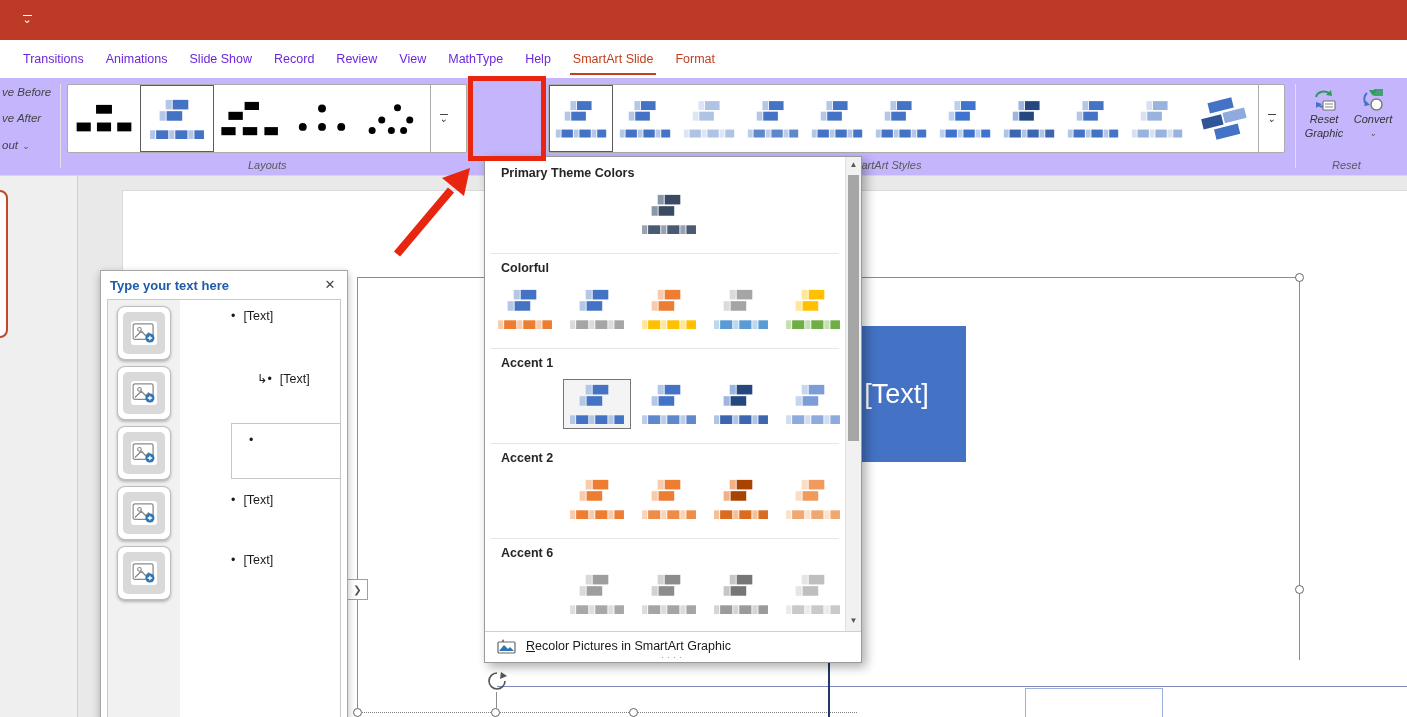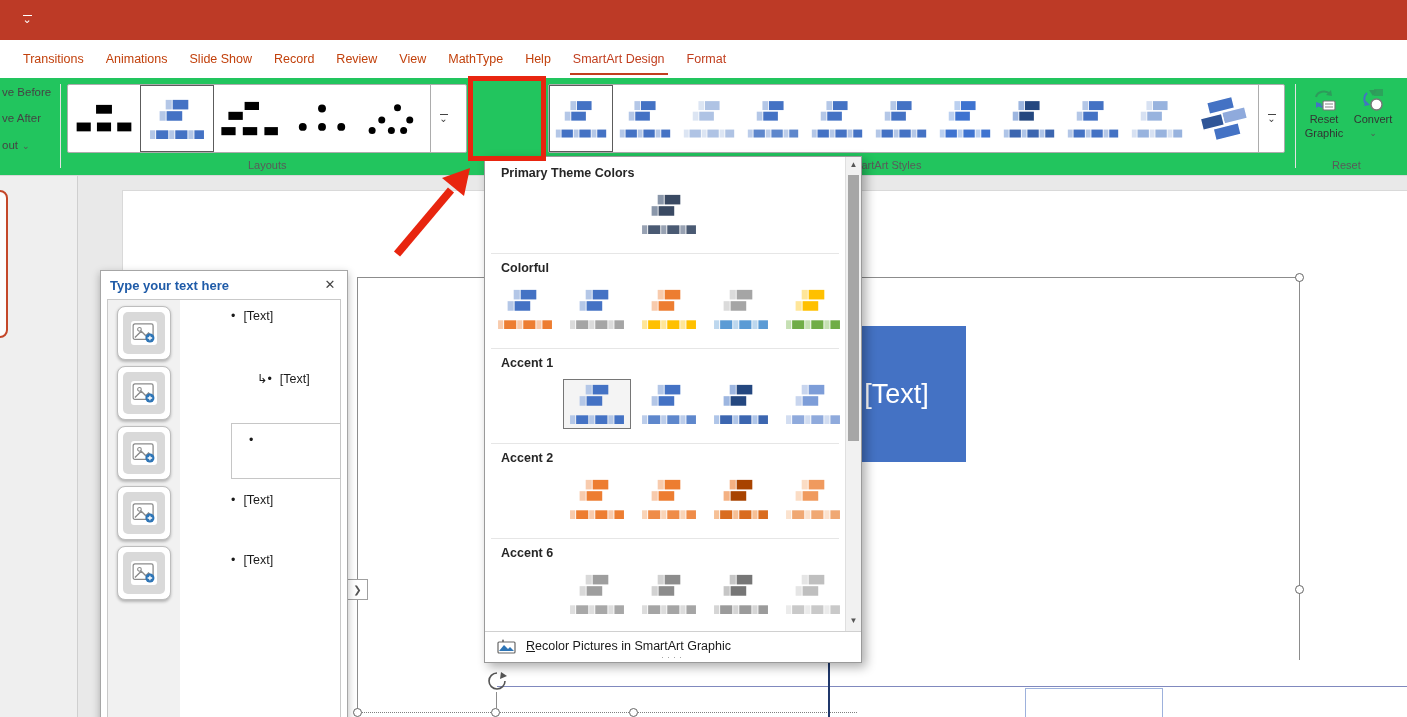--- a/index.html
+++ b/index.html
@@ -14,27 +14,27 @@
   .tb-title { position:absolute; left:85px; top:12px; color:#fff; font-size:13px; white-space:nowrap; }
   .tb-title .sep { margin:0 6px; } .tb-title .dot { margin:0 6px; }
   .tb-title .chev { font-size:10px; margin-left:5px; }
   .searchbox { position:absolute; left:508px; top:7px; width:368px; height:27px; background:#F2D9D1; border:1px solid #8E2D17; border-radius:3px; display:flex; align-items:center; padding-left:10px; }
   .searchbox svg { margin-right:8px; }
   .searchbox input { border:none; outline:none; background:transparent; font-size:12.5px; color:#444; width:300px; font-family:"Liberation Sans",sans-serif; }
   .searchbox input::placeholder { color:#5E5E5E; opacity:1; }
 
   
   .tabrow { position:absolute; left:0; top:40px; width:1407px; height:38px; background:#FFFFFF; display:flex; align-items:center; padding-left:12px; z-index:9; }
-  .tab { font-size:12.5px; color:#c2410c; padding:10px 11px; position:relative; cursor:default; white-space:nowrap; }
+  .tab { font-size:12.5px; color:#6d28d9; padding:10px 11px; position:relative; cursor:default; white-space:nowrap; }
   .tab.contextual { color:#C13E1E; }
   .tab.active { color:#C13E1E; }
   .tab.active::after { content:""; position:absolute; left:8px; right:8px; bottom:1px; border-bottom:2.5px solid #C13E1E; }
 
   
-  .ribbon { position:absolute; left:0; top:78px; width:1407px; height:98px; background:#22c55e; border-bottom:1px solid #D8D8D8; z-index:8; }
+  .ribbon { position:absolute; left:0; top:78px; width:1407px; height:98px; background:#c4b5fd; border-bottom:1px solid #D8D8D8; z-index:8;font-style:italic; }
   .clip-label { position:absolute; left:2px; font-size:11.5px; color:#444; white-space:nowrap; }
   .clip-chev { font-size:9px; color:#555; margin-left:4px; }
   .vsep { position:absolute; top:6px; height:84px; border-left:1px solid #E2E2E2; }
   .gallery { position:absolute; top:6px; height:69px; background:#fff; border:1px solid #ACACAC; border-radius:2px; display:flex; align-items:stretch; }
   .gal-item { display:flex; align-items:center; justify-content:center; border:1px solid transparent; }
   .gal-item.selected { border:1px solid #5C5C5C; }
   .gal-more { width:26px; border-left:1px solid #ACACAC; display:flex; align-items:center; justify-content:center; flex-direction:column; color:#444; }
   .gal-more .bar { width:8px; border-top:1.2px solid #444; margin-bottom:-2px; }
   .gal-more .chev { font-size:10px; }
   .grp-label { position:absolute; top:81px; font-size:11px; color:#5A5A5A; white-space:nowrap; }
@@ -224,21 +224,21 @@
 
   <div class="tabrow">
     <span class="tab">Transitions</span>
     <span class="tab">Animations</span>
     <span class="tab">Slide Show</span>
     <span class="tab">Record</span>
     <span class="tab">Review</span>
     <span class="tab">View</span>
     <span class="tab">MathType</span>
     <span class="tab">Help</span>
-    <span class="tab active">SmartArt Design</span>
+    <span class="tab active">SmartArt Slide</span>
     <span class="tab contextual">Format</span>
   </div>
 
   <div class="ribbon">
     <div class="clip-label" style="top:8px;">ve Before</div>
     <div class="clip-label" style="top:34px;">ve After</div>
     <div class="clip-label" style="top:61px;"><span>out</span><span class="clip-chev">⌄</span></div>
     <div class="vsep" style="left:60px;"></div>
 
     <div class="gallery" style="left:67px; width:400px;">

